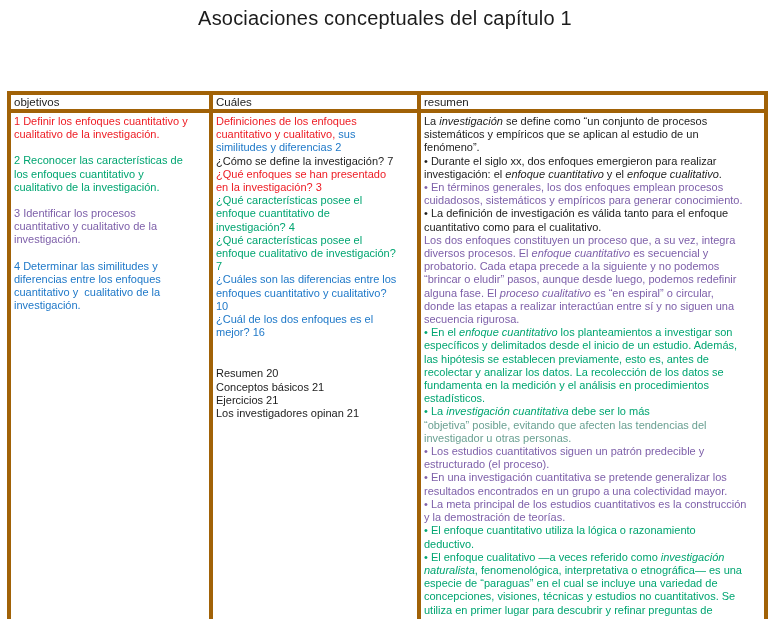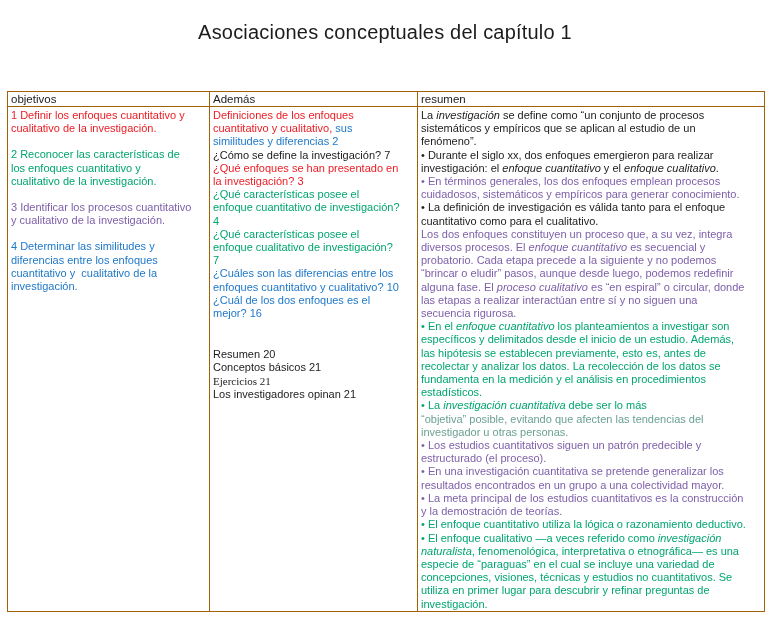--- a/index.html
+++ b/index.html
@@ -4,36 +4,36 @@
 <style>
   * { margin: 0; padding: 0; box-sizing: border-box; }
   html, body {
     width: 770px; height: 619px;
     background: #ffffff;
     font-family: "Liberation Sans", sans-serif;
     overflow: hidden;
   }
   .page { position: relative; width: 770px; height: 619px; }
   .page-title {
-    position: absolute; top: 21px; left: 0; width: 770px;
+    position: absolute; top: 7px; left: 0; width: 770px;
     text-align: center;
     font-size: 20px; font-weight: 400; color: #1c1c1c;
     letter-spacing: 0.2px;
   }
   table.concept-table {
     position: absolute; left: 7px; top: 91px;
     width: 757px;
     border-collapse: collapse;
     table-layout: fixed;
   }
   .concept-table col.c1 { width: 202px; }
   .concept-table col.c2 { width: 208px; }
   .concept-table col.c3 { width: 347px; }
   .concept-table th, .concept-table td {
-    border: 1px solid #a16207;
+    border: 4px solid #a16207;
   }
   .concept-table th {
     font-weight: 400;
     font-size: 11.5px;
     color: #1c1c1c;
     text-align: left;
     padding: 1px 3px 1px 3px;
     height: 15px;
     vertical-align: middle;
   }
@@ -61,21 +61,21 @@
 
   <table class="concept-table">
     <colgroup>
       <col class="c1">
         <col class="c2">
         <col class="c3">
     </colgroup>
     <thead>
       <tr>
         <th>objetivos</th>
-        <th>Además</th>
+        <th>Cuáles</th>
         <th>resumen</th>
       </tr>
     </thead>
     <tbody>
       <tr>
         <td>
             <p class="block gap-after"><span style="color: rgb(237, 28, 36);">1 Definir los enfoques cuantitativo y cualitativo de la investigación.</span></p>
             <p class="block gap-after"><span style="color: rgb(0, 165, 113);">2 Reconocer las características de los enfoques cuantitativo y cualitativo de la investigación.</span></p>
             <p class="block gap-after"><span style="color: rgb(125, 95, 169); text-align: right;">3 Identificar los procesos cuantitativo y cualitativo de la investigación.</span></p>
             <p class="block"><span style="color: rgb(30, 120, 200);">4 Determinar las similitudes y diferencias entre los enfoques cuantitativo y  cualitativo de la investigación.</span></p>
@@ -83,21 +83,21 @@
         <td>
             <p class="block"><span style="color: rgb(237, 28, 36);">Definiciones de los enfoques cuantitativo y cualitativo, </span><span style="color: rgb(30, 120, 200);">sus similitudes y diferencias 2</span></p>
             <p class="block"><span style="color: rgb(28, 28, 28);">¿Cómo se define la investigación? 7</span></p>
             <p class="block"><span style="color: rgb(237, 28, 36);">¿Qué enfoques se han presentado en la investigación? 3</span></p>
             <p class="block"><span style="color: rgb(0, 165, 113);">¿Qué características posee el enfoque cuantitativo de investigación? 4</span></p>
             <p class="block"><span style="color: rgb(0, 165, 113);">¿Qué características posee el enfoque cualitativo de investigación? 7</span></p>
             <p class="block"><span style="color: rgb(30, 120, 200); text-align: center;">¿Cuáles son las diferencias entre los enfoques cuantitativo y cualitativo? 10</span></p>
             <p class="block"><span style="color: rgb(30, 120, 200);">¿Cuál de los dos enfoques es el mejor? 16</span></p>
             <p class="block gap-before"><span style="color: rgb(28, 28, 28);">Resumen 20</span></p>
             <p class="block"><span style="color: rgb(28, 28, 28);">Conceptos básicos 21</span></p>
-            <p class="block"><span style="color: rgb(28, 28, 28); font-family: Liberation Serif, serif;">Ejercicios 21</span></p>
+            <p class="block"><span style="color: rgb(28, 28, 28);">Ejercicios 21</span></p>
             <p class="block"><span style="color: rgb(28, 28, 28);">Los investigadores opinan 21</span></p>
           </td>
         <td>
             <p class="block"><span style="color: rgb(28, 28, 28);">La </span><span style="color: rgb(28, 28, 28); font-style: italic;">investigación</span><span style="color: rgb(28, 28, 28);"> se define como “un conjunto de procesos sistemáticos y empíricos que se aplican al estudio de un fenómeno”.</span></p>
             <p class="block"><span style="color: rgb(28, 28, 28);">• Durante el siglo xx, dos enfoques emergieron para realizar investigación: el </span><span style="color: rgb(28, 28, 28); font-style: italic;">enfoque cuantitativo</span><span style="color: rgb(28, 28, 28);"> y el </span><span style="color: rgb(28, 28, 28); font-style: italic;">enfoque cualitativo</span><span style="color: rgb(28, 28, 28);">.</span></p>
             <p class="block"><span style="color: rgb(125, 95, 169);">• En términos generales, los dos enfoques emplean procesos cuidadosos, sistemáticos y empíricos para generar conocimiento.</span></p>
             <p class="block"><span style="color: rgb(28, 28, 28);">• La definición de investigación es válida tanto para el enfoque cuantitativo como para el cualitativo.</span></p>
             <p class="block"><span style="color: rgb(125, 95, 169);">Los dos enfoques constituyen un proceso que, a su vez, integra diversos procesos. El </span><span style="color: rgb(125, 95, 169); font-style: italic;">enfoque cuantitativo</span><span style="color: rgb(125, 95, 169);"> es secuencial y probatorio. Cada etapa precede a la siguiente y no podemos “brincar o eludir” pasos, aunque desde luego, podemos redefinir alguna fase. El </span><span style="color: rgb(125, 95, 169); font-style: italic;">proceso cualitativo</span><span style="color: rgb(125, 95, 169);"> es “en espiral” o circular, donde las etapas a realizar interactúan entre sí y no siguen una secuencia rigurosa.</span></p>
             <p class="block"><span style="color: rgb(0, 165, 113);">• En el </span><span style="color: rgb(0, 165, 113); font-style: italic;">enfoque cuantitativo</span><span style="color: rgb(0, 165, 113);"> los planteamientos a investigar son específicos y delimitados desde el inicio de un estudio. Además, las hipótesis se establecen previamente, esto es, antes de recolectar y analizar los datos. La recolección de los datos se fundamenta en la medición y el análisis en procedimientos estadísticos.</span></p>
             <p class="block"><span style="color: rgb(0, 165, 113);">• La </span><span style="color: rgb(0, 165, 113); font-style: italic;">investigación cuantitativa</span><span style="color: rgb(0, 165, 113);"> debe ser lo más

